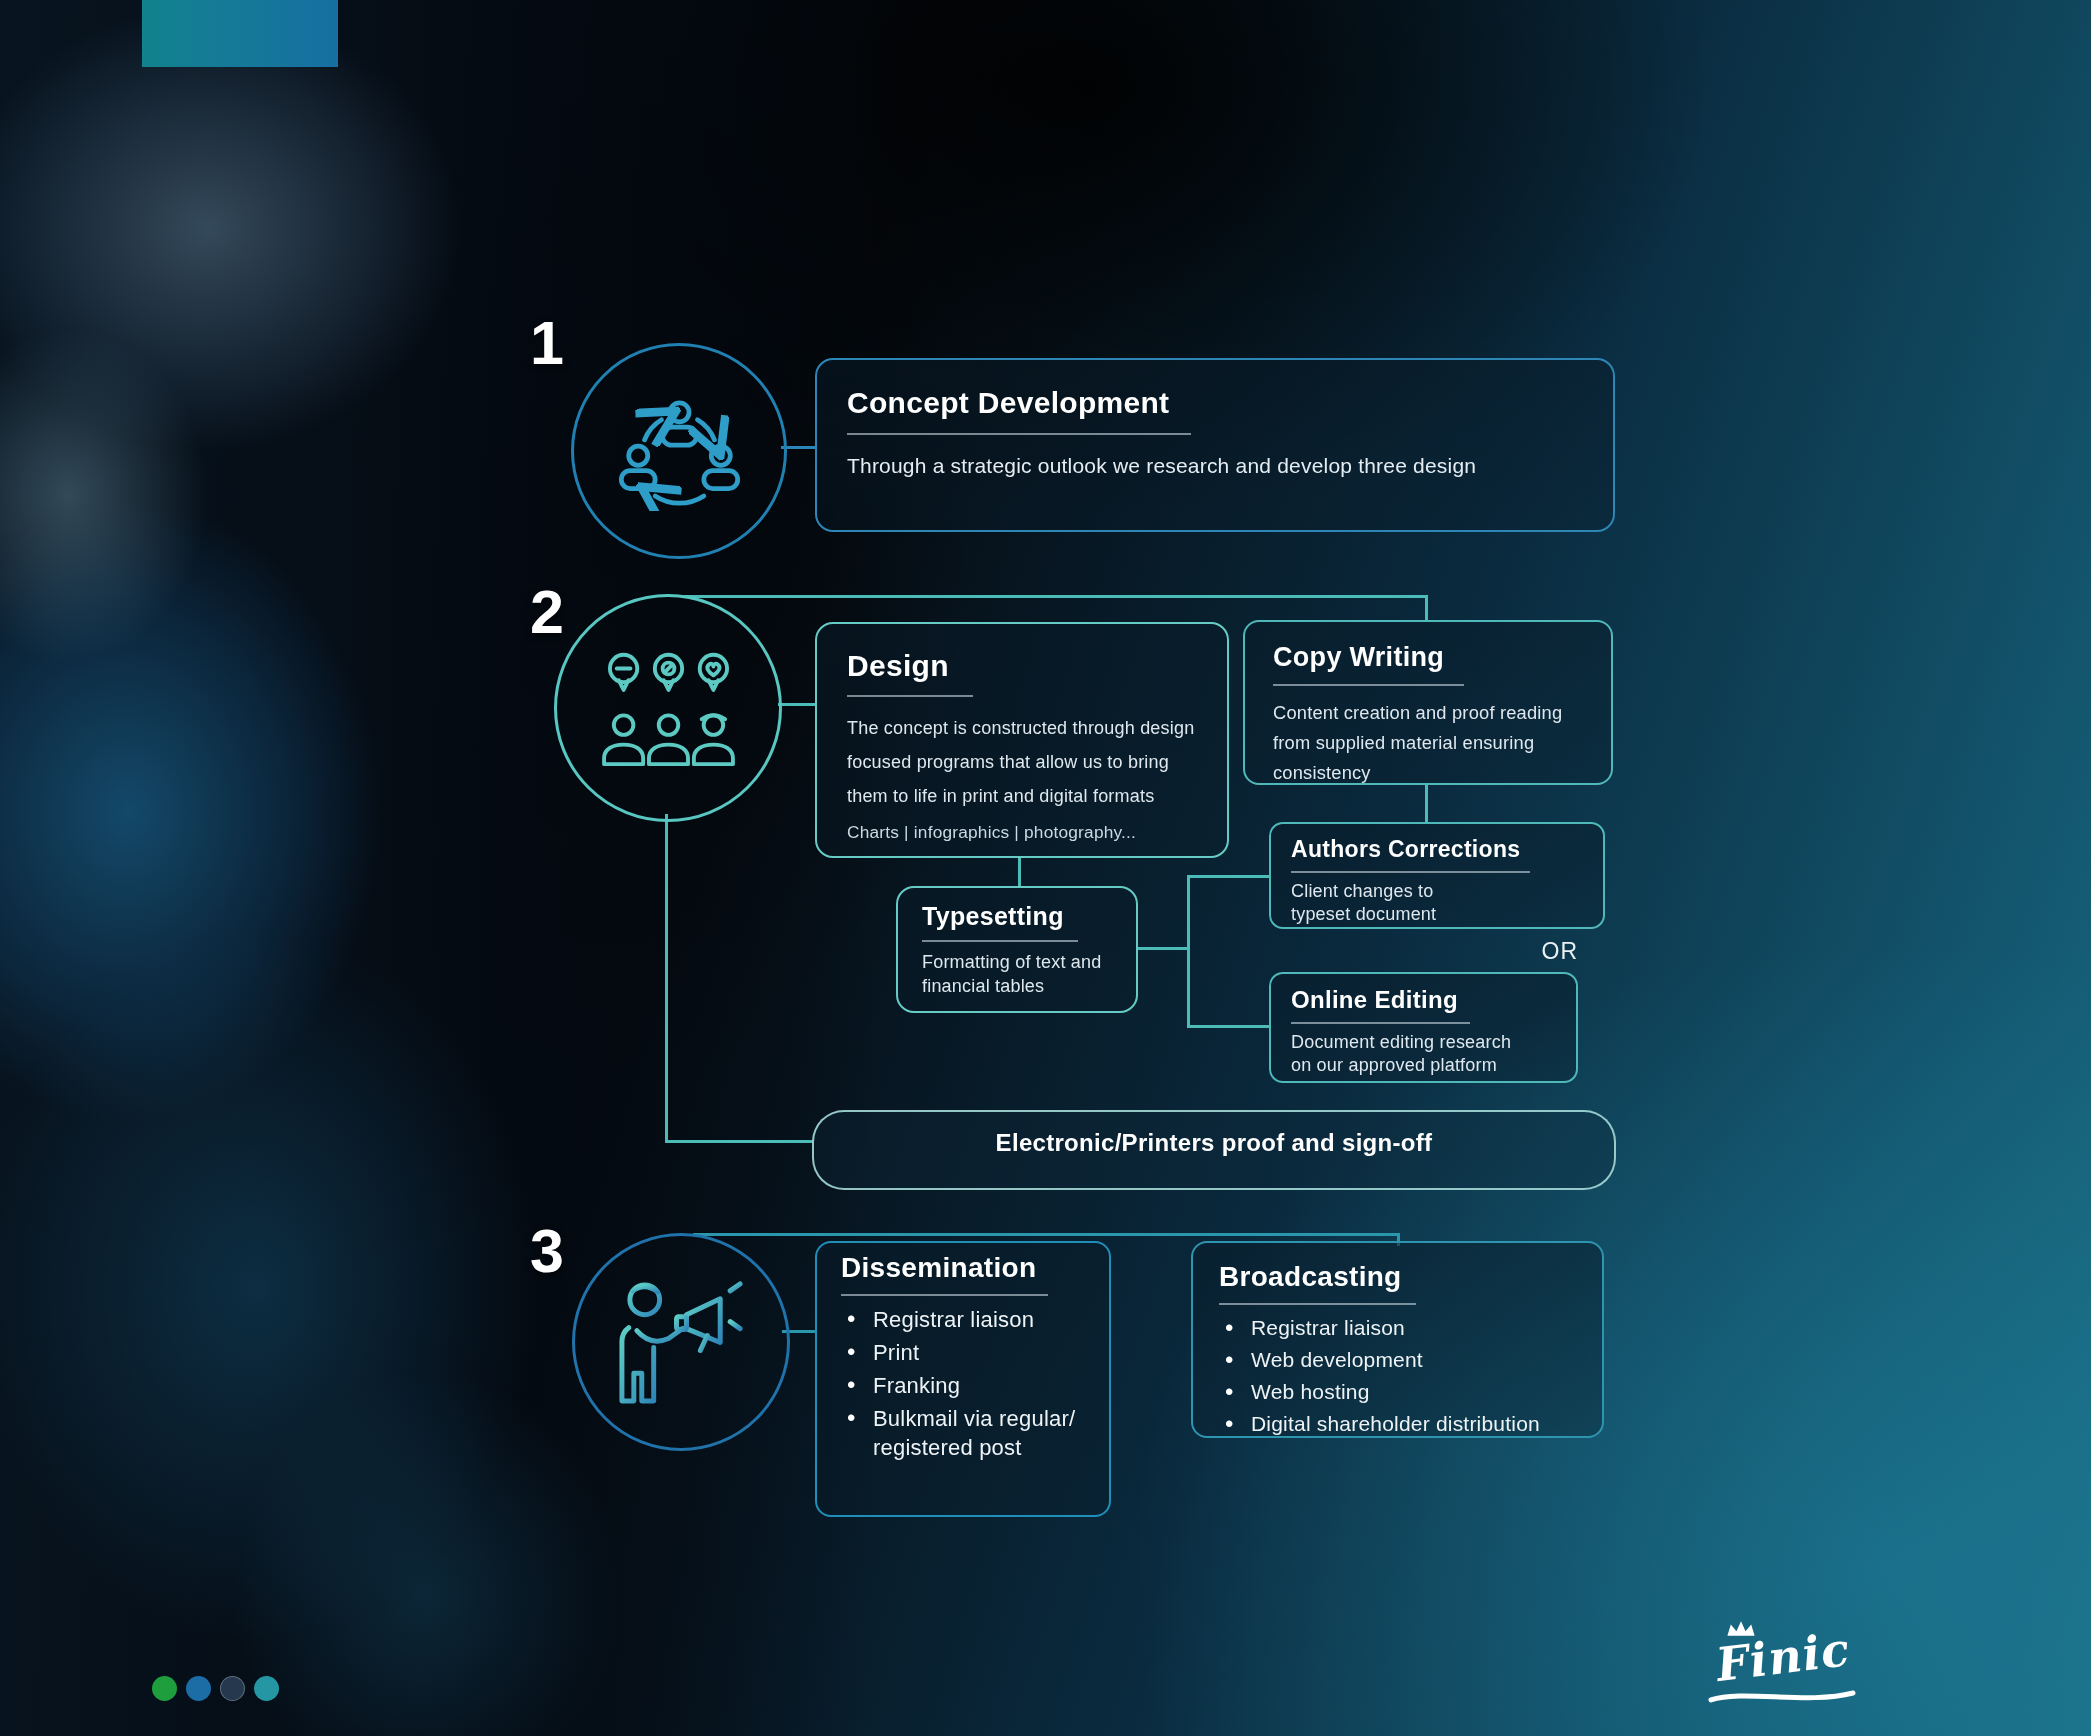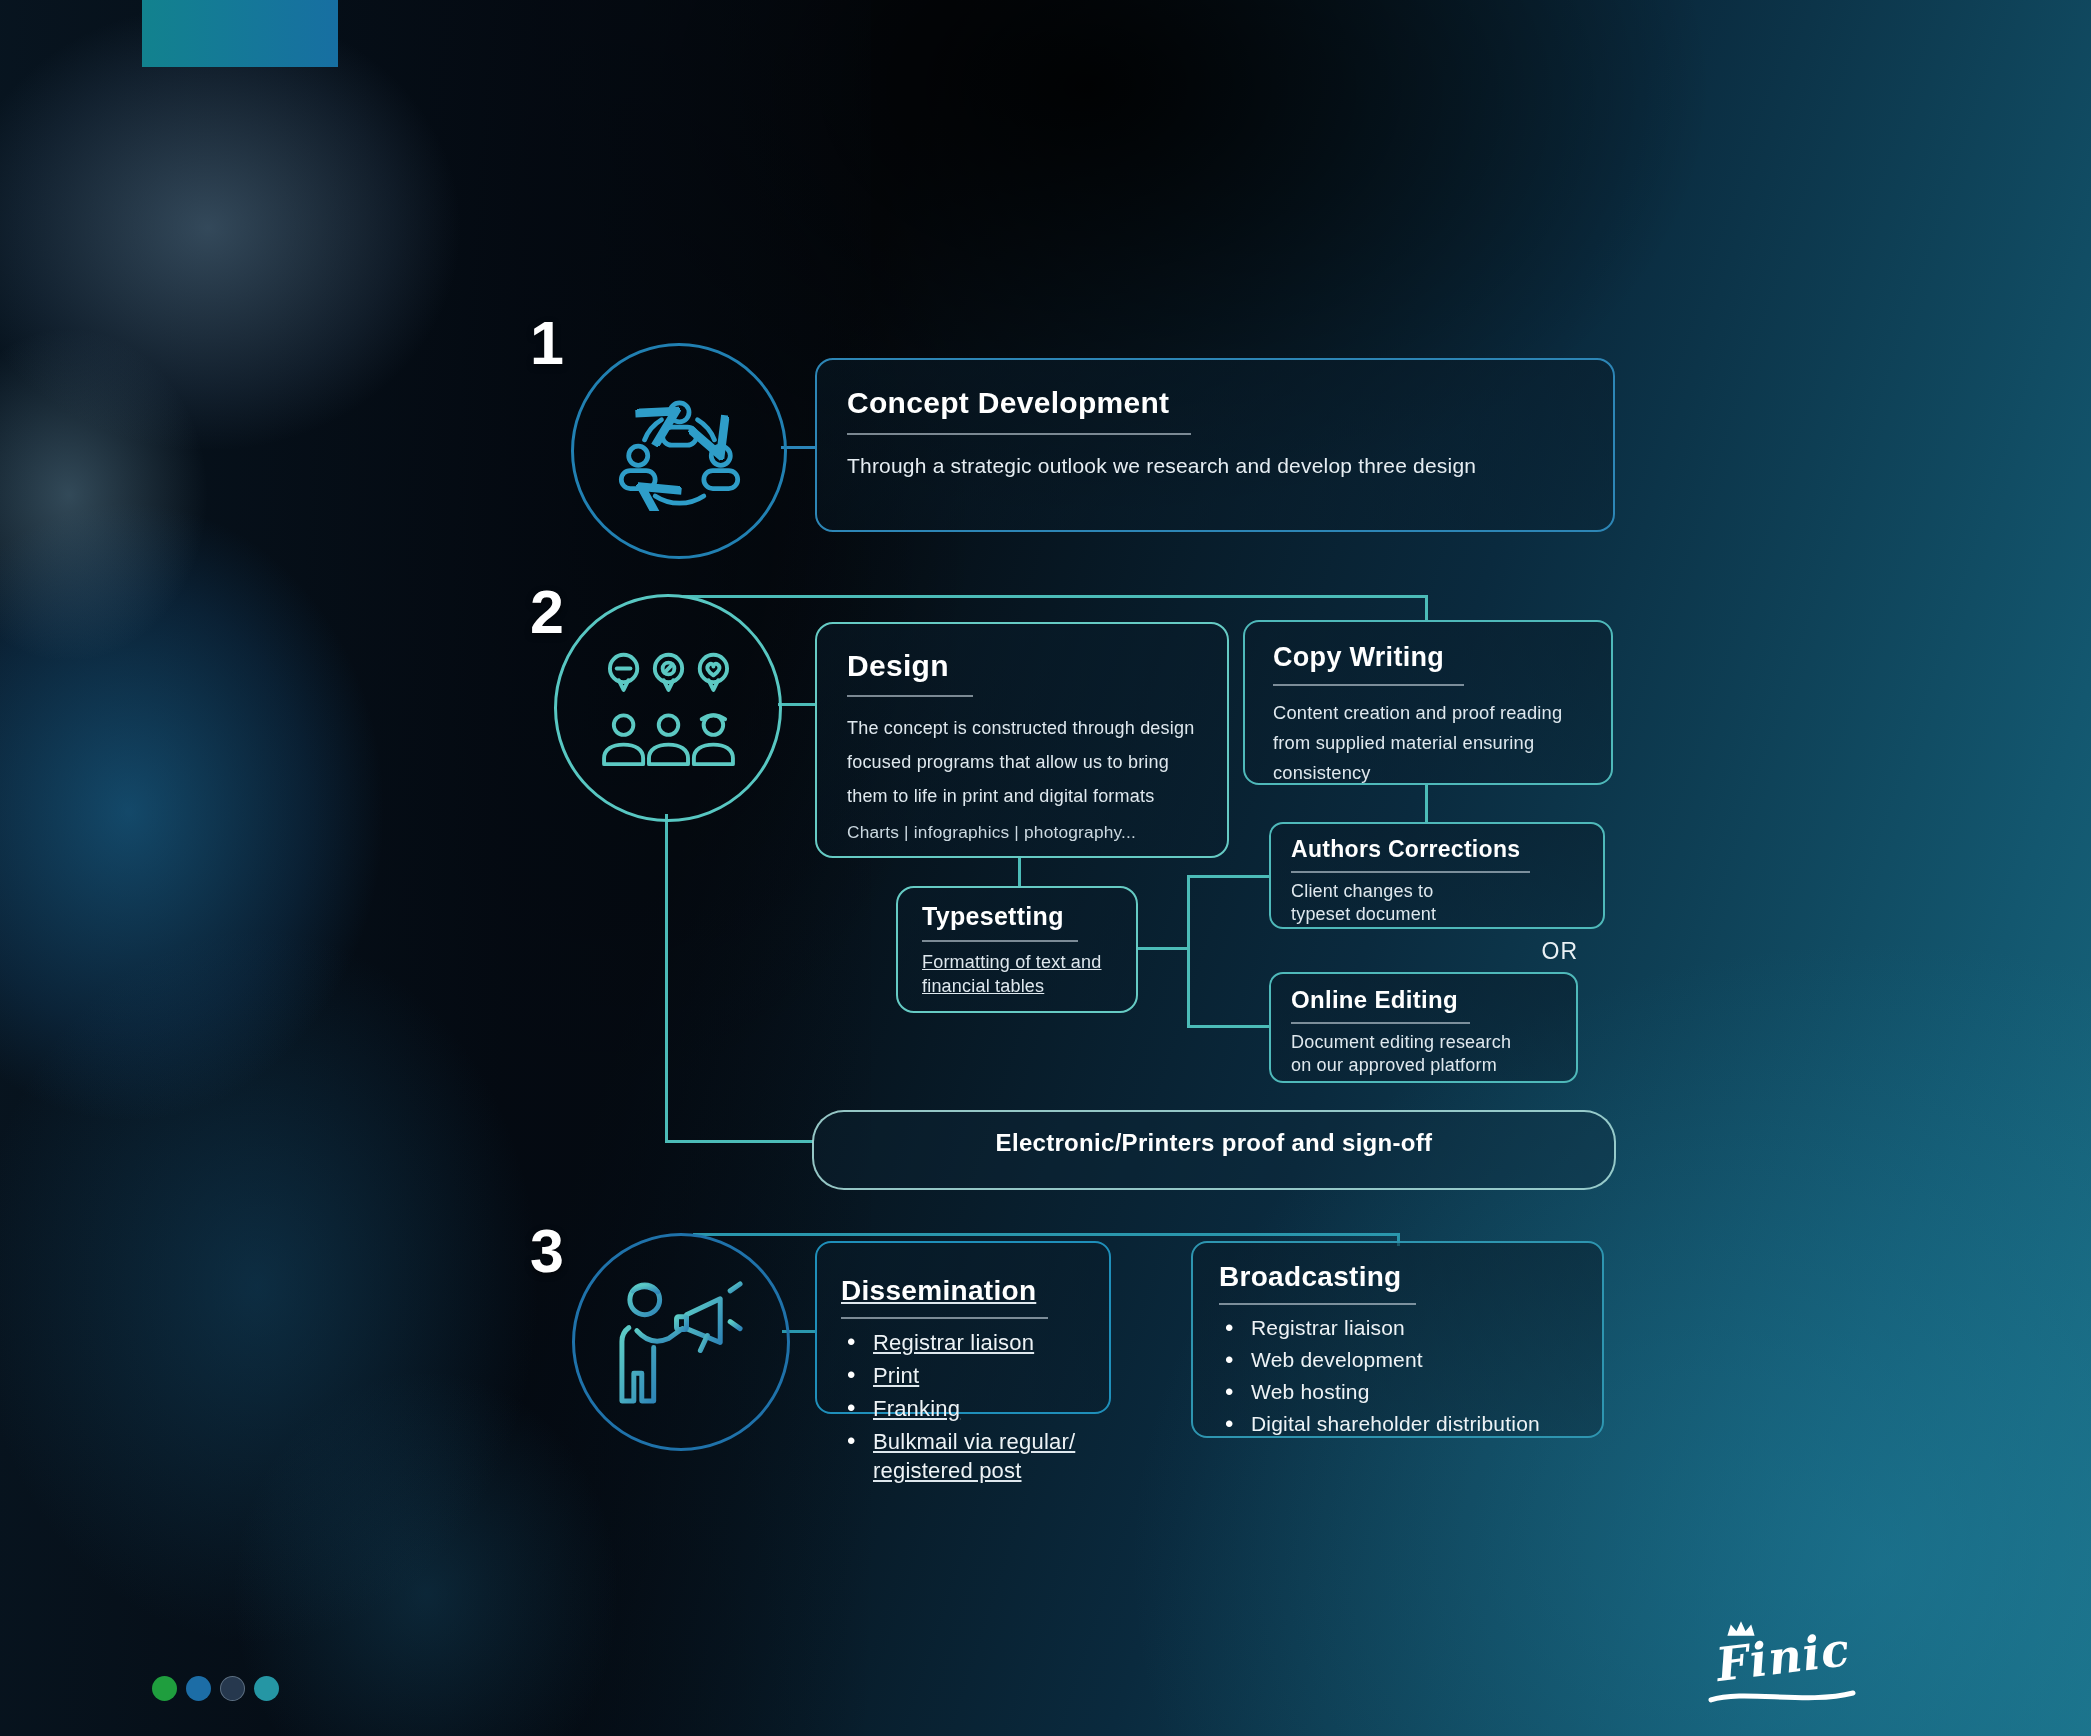--- a/index.html
+++ b/index.html
@@ -89,29 +89,29 @@
   .box-authors .body{margin-top:7px;font-size:18px;line-height:23px;}
   .or-label{
     position:absolute;left:1269px;top:938px;width:309px;text-align:right;
     color:#eaf1f5;font-size:23px;letter-spacing:1px;z-index:2;
   }
   .box-online{left:1269px;top:972px;width:309px;height:111px;padding:12px 20px;border-radius:14px;}
   .box-online .bt{font-size:24px;padding:0 12px 8px 0;}
   .box-online .body{margin-top:7px;font-size:18px;line-height:23px;}
   .box-typeset{left:896px;top:886px;width:242px;height:127px;border-color:#66cbc4;padding:14px 24px;border-radius:18px;}
   .box-typeset .bt{font-size:25px;padding:0 14px 9px 0;}
-  .box-typeset .body{margin-top:8px;font-size:18px;line-height:24px;text-decoration:underline;}
+  .box-typeset .body{margin-top:8px;font-size:18px;line-height:24px;}
   .signoff{
     position:absolute;left:812px;top:1110px;width:804px;height:80px;z-index:2;box-sizing:border-box;
     border:2px solid rgba(170,223,220,0.88);border-radius:32px;
     background:rgba(14,40,56,0.35);
     color:#fff;font-size:24px;font-weight:700;letter-spacing:0.3px;
     text-align:center;line-height:62px;
   }
-  .box-diss{left:815px;top:1241px;width:296px;height:173px;border-color:#1f8fba;padding:32px 24px;border-radius:16px;text-decoration:underline;}
+  .box-diss{left:815px;top:1241px;width:296px;height:276px;border-color:#1f8fba;padding:9px 24px;border-radius:16px;}
   .box-diss .bt{font-size:28px;padding:0 12px 10px 0;}
   .box-broad{left:1191px;top:1241px;width:413px;height:197px;border-color:#2e95b0;padding:18px 26px;border-radius:16px;}
   .box-broad .bt{font-size:28px;padding:0 14px 10px 0;}
   .bullets{list-style:none;margin:10px 0 0 0;padding:0;font-size:22px;color:#eef3f6;}
   .bullets li{position:relative;padding-left:32px;margin-bottom:5px;line-height:1.28;letter-spacing:0.2px;}
   .bullets li::before{content:"\2022";position:absolute;left:6px;top:-2px;font-size:24px;color:#fff;}
   .box-diss .bullets li{max-width:228px;}
   .box-broad .bullets{font-size:21px;}
   
   .swatches{position:absolute;left:152px;top:1676px;display:flex;gap:9px;z-index:2;}

